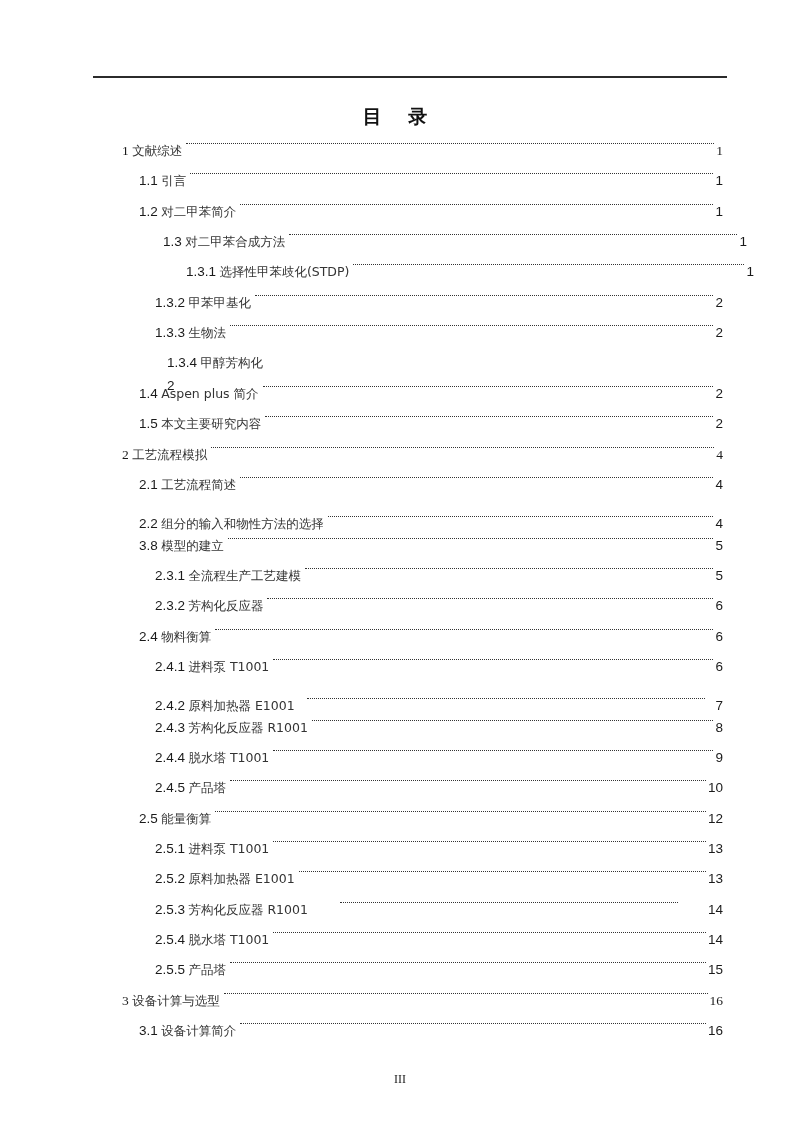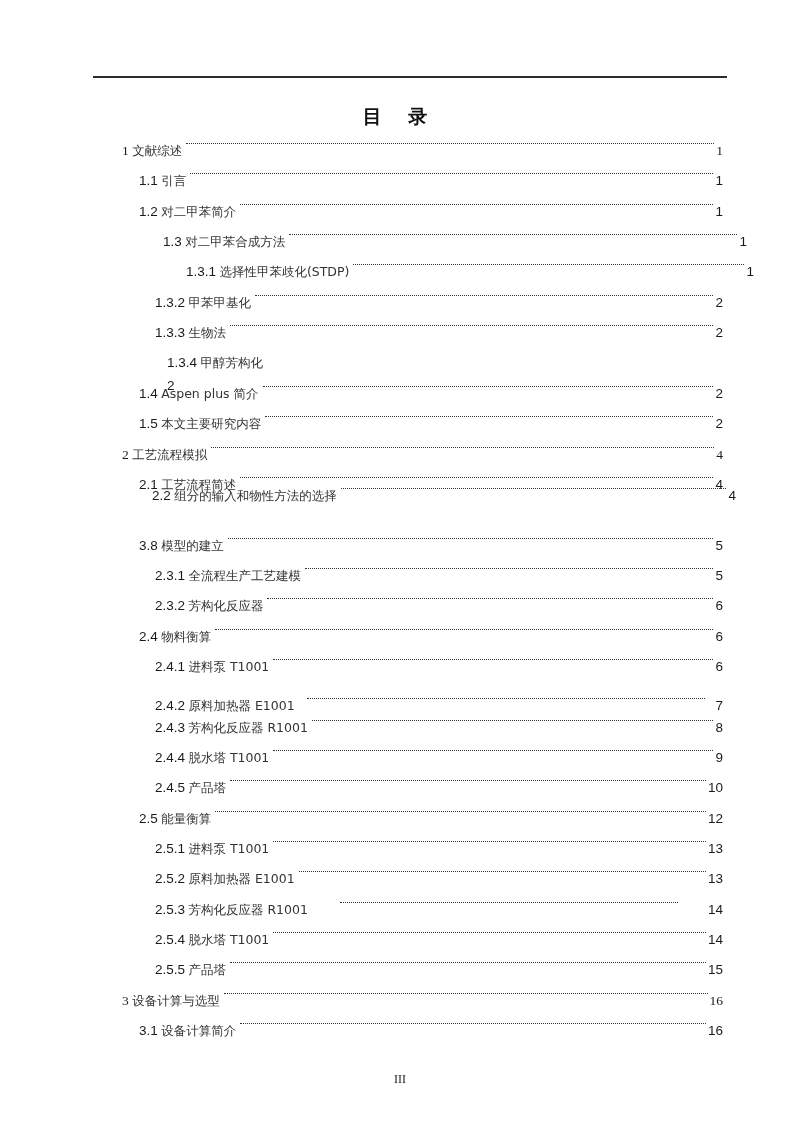--- a/index.html
+++ b/index.html
@@ -77,21 +77,21 @@
     <div class="entry l1" style="top: 303.5px; left: 122px; width: 601px;">
       <span class="label"><span class="num">2</span><span> </span><span class="text">工艺流程模拟</span></span>
       <span class="leader"></span>
       <span class="page">4</span>
     </div>
     <div class="entry l2" style="top: 333.85px; left: 139px; width: 584px;">
       <span class="label"><span class="num">2.1</span><span> </span><span class="text">工艺流程简述</span></span>
       <span class="leader"></span>
       <span class="page">4</span>
     </div>
-    <div class="entry l2" style="top: 345px; left: 139px; width: 584px; margin-left: 13px;">
+    <div class="entry l2" style="top: 373px; left: 139px; width: 584px;">
       <span class="label"><span class="num">2.2</span><span> </span><span class="text">组分的输入和物性方法的选择</span></span>
       <span class="leader"></span>
       <span class="page">4</span>
     </div>
     <div class="entry l2" style="top: 394.55px; left: 139px; width: 584px;">
       <span class="label"><span class="num">3.8</span><span> </span><span class="text">模型的建立</span></span>
       <span class="leader"></span>
       <span class="page">5</span>
     </div>
     <div class="entry l3" style="top: 424.9px; left: 155px; width: 568px;">

